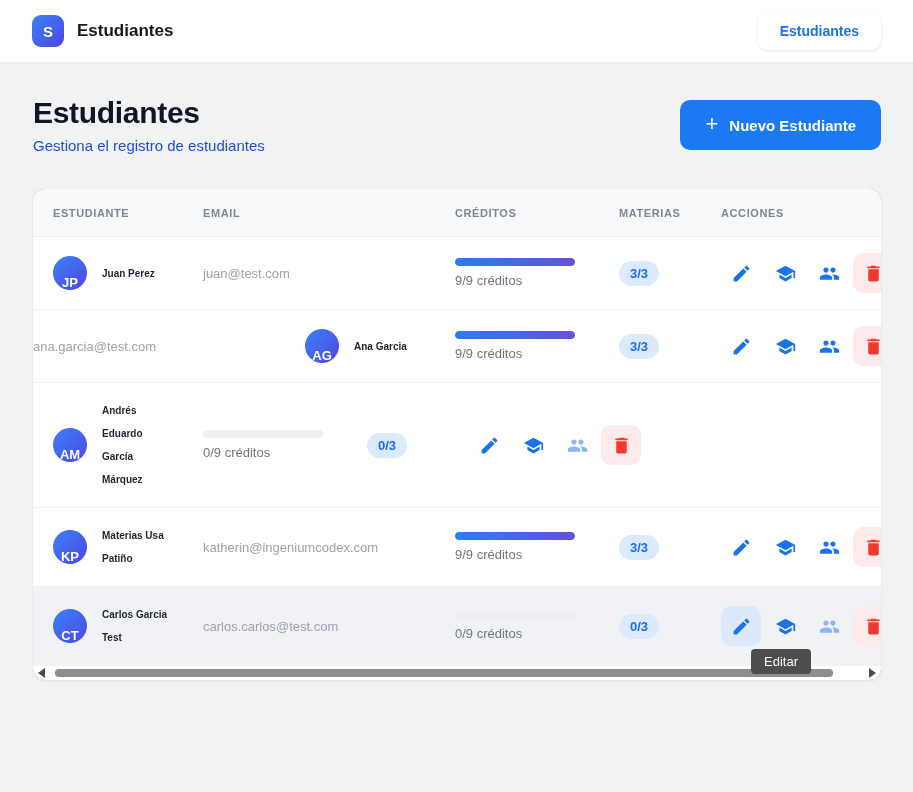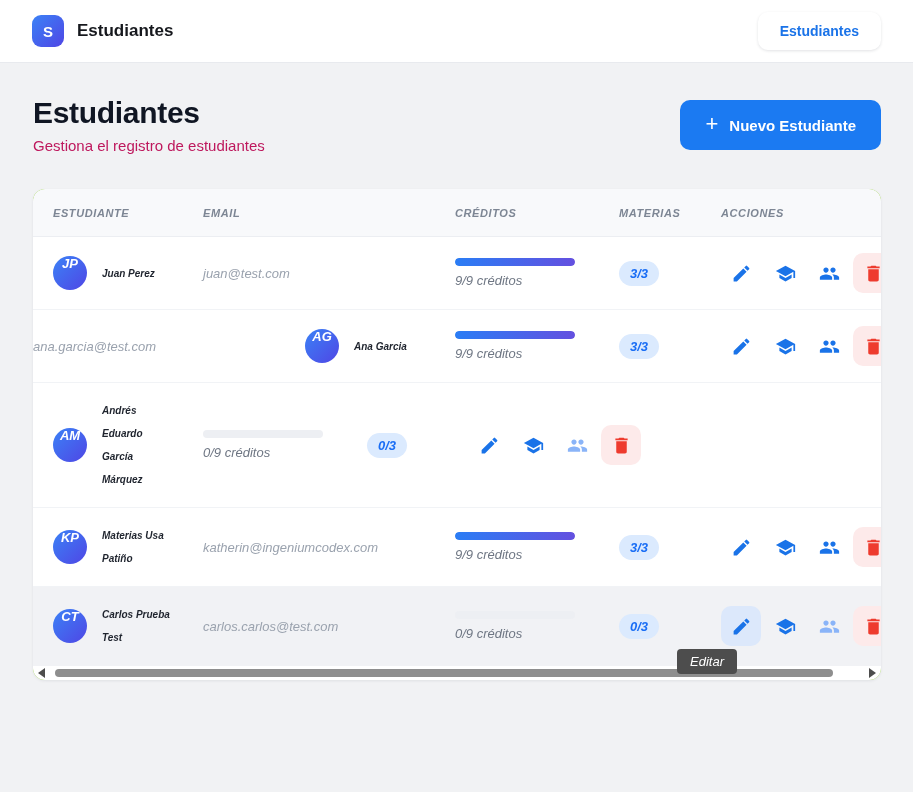--- a/index.html
+++ b/index.html
@@ -26,34 +26,33 @@
   .nav-btn {
     background: #fff; border: none; border-radius: 10px;
     padding: 11px 22px; color: #1a73e8; font-size: 14px; font-weight: 600;
     font-family: inherit; box-shadow: 0 1px 3px rgba(16,24,40,.12);
     cursor: pointer;
   }
   
   main { padding: 0 32px 0 33px; }
   .page-head { display: flex; justify-content: space-between; align-items: flex-start; margin-top: 33px; }
   h1 { font-size: 30px; font-weight: 700; color: #101623; letter-spacing: -.3px; line-height: 34px; }
-  .subtitle { margin-top: 7px; font-size: 15px; color: #be185d; }
+  .subtitle { margin-top: 7px; font-size: 15px; color: #1d4ed8; }
   .primary-btn {
     display: flex; align-items: center; gap: 11px;
     background: #1b7af2; border: none; border-radius: 10px;
     color: #fff; font-size: 15px; font-weight: 600; font-family: inherit;
     padding: 0 25px; height: 50px; margin-top: 4px; cursor: pointer;
   }
   .plus { font-size: 22px; font-weight: 400; line-height: 1; margin-top: -2px; }
   
   .card {
     position: relative; margin-top: 35px; background: #84cc16; border-radius: 12px;
     box-shadow: 0 1px 3px rgba(16,24,40,.08);
     overflow: hidden;
-    font-style: italic;
   }
   .tbl { width: 893px; }
   .thead {
     display: flex; height: 48px; align-items: center;
     background: #f8f9fb; border-bottom: 1px solid #eceef2;
   }
   .th {
     font-size: 11px; font-weight: 700; letter-spacing: .6px;
     color: #7d8694; text-transform: uppercase;
   }
@@ -66,21 +65,21 @@
     display: flex; align-items: center; padding: 16px 0;
     border-bottom: 1px solid #f1f3f6; background: #fff;
   }
   .row.hl { background: #f1f2f5; border-bottom-color: #f1f2f5; }
   .cell { flex-shrink: 0; }
   .c-student { display: flex; align-items: center; gap: 15px; }
   .avatar {
     width: 34px; height: 34px; border-radius: 50%; flex-shrink: 0;
     background: linear-gradient(135deg, #3b82f6, #4f46e5);
     color: #fff; font-size: 13px; font-weight: 700;
-    display: flex; align-items: flex-start; justify-content: center;
+    display: flex; align-items: flex-end; justify-content: center;
   }
   .name { font-size: 10px; font-weight: 600; color: #1f242e; line-height: 23px; max-width: 68px; }
   .c-email { font-size: 13px; color: #9aa2ae; }
   .bar { width: 120px; height: 8px; border-radius: 4px; background: #edeff3; overflow: hidden; }
   .bar-fill { height: 100%; border-radius: 4px; background: linear-gradient(90deg, #2a7df5, #6450e0); }
   .credits-label { margin-top: 7px; font-size: 13px; color: #6e7683; }
   .badge {
     display: inline-block; background: #dbeafe; color: #1a6ef5;
     font-size: 13px; font-weight: 700; padding: 5px 11px; border-radius: 13px;
   }
@@ -96,21 +95,21 @@
   .icon-btn.edit.active { background: #dce8fb; }
   
   .hscroll { display: flex; align-items: center; height: 14px; padding: 0 5px; background: #fff; }
   .arr { width: 0; height: 0; border-style: solid; flex-shrink: 0; }
   .arr.left  { border-width: 5px 7px 5px 0; border-color: transparent #4d4d4d transparent transparent; }
   .arr.right { border-width: 5px 0 5px 7px; border-color: transparent transparent transparent #4d4d4d; }
   .track { flex: 1; height: 8px; margin: 0 7px; position: relative; }
   .thumb { position: absolute; left: .4%; top: 0; height: 8px; width: 96%; background: #8e8e8e; border-radius: 4px; }
   
   .tooltip {
-    position: absolute; left: 644px; bottom: 6px;
+    position: absolute; left: 718px; bottom: 6px;
     background: #4d4d4d; color: #fff; font-size: 13px;
     padding: 5px 13px; border-radius: 4px; white-space: nowrap;
   }
 </style>
 </head>
 <body>
 
 <div class="topbar">
   <div class="topbar-left">
     <div class="logo">
@@ -336,21 +335,21 @@
                 </span>
       </button>
     </div>
   </div>
 
   <div class="row hl">
     <div class="cell c0 c-student">
       <div class="avatar">
                 <span>CT</span>
               </div>
-      <div class="name">Carlos Prueba Test</div>
+      <div class="name">Carlos Garcia Test</div>
     </div>
     <div class="cell c1 c-email">carlos.carlos@test.com</div>
     <div class="cell c2 c-credits">
       <div class="bar">
                 <div class="bar-fill" style="width: 0%;"></div>
               </div>
       <div class="credits-label">0/9 créditos</div>
     </div>
     <div class="cell c3 c-materias">
       <span class="badge">0/3</span>

